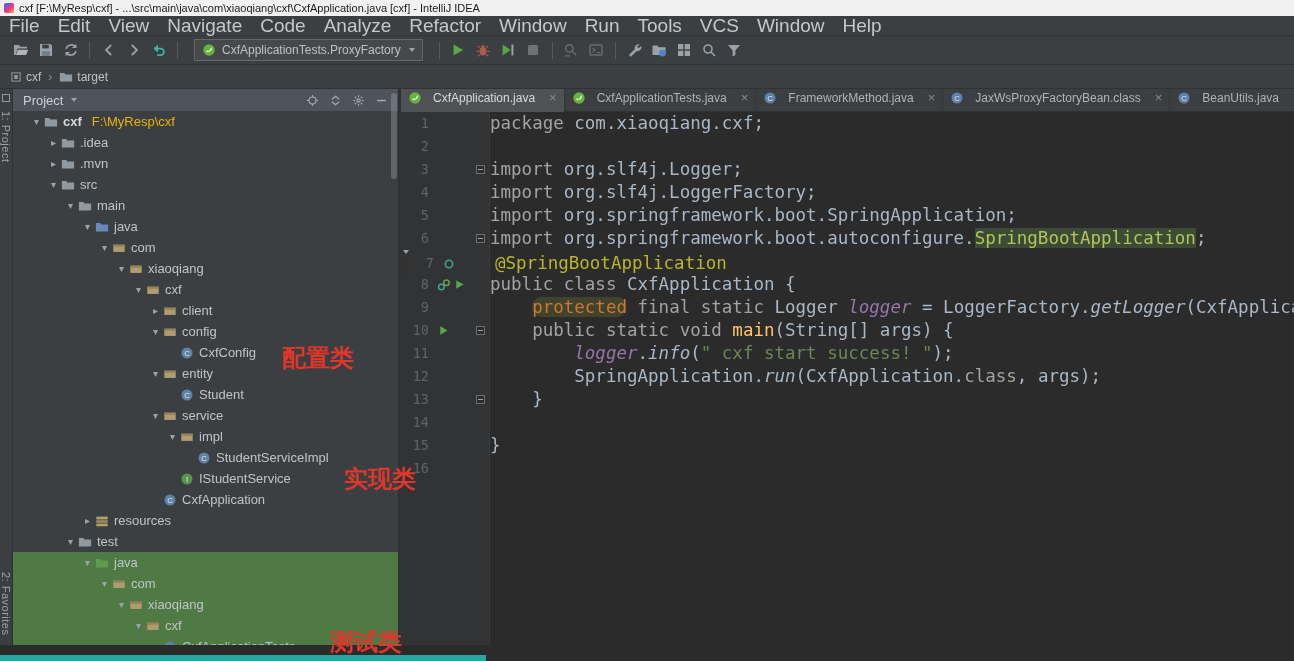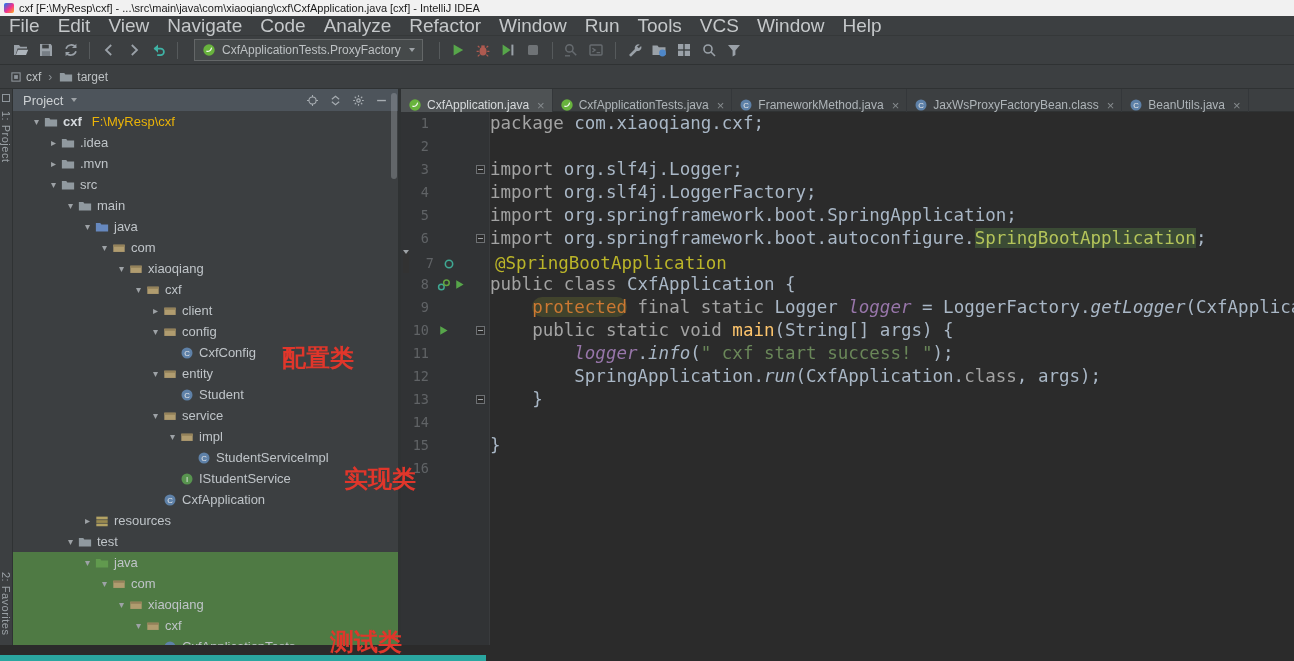--- a/index.html
+++ b/index.html
@@ -36,21 +36,21 @@
   .arrow{width:15px;flex:none;color:#9da2a6;font-size:10px;text-align:center;}
   .ticon{width:17px;flex:none;display:flex;align-items:center;}
   .ticon svg{display:block;}
   .tlabel{margin-left:2px;}
   .tlabel.bold{font-weight:bold;color:#d6dade;}
   .tsub{color:#eab308;margin-left:10px;}
   .pp-vscroll{position:absolute;right:1px;top:4px;width:6px;height:86px;border-radius:3px;background:rgba(170,175,180,.35);}
   .splitter{width:3px;background:#2f3233;flex:none;}
   .editor-wrap{flex:1;display:flex;flex-direction:column;min-width:0;}
   .tabs{height:23px;background:#3c3f41;display:flex;border-bottom:1px solid #2f3233;flex:none;}
-  .tab{display:flex;align-items:center;gap:5px;padding:16px 7px;font-size:12px;color:#aeb4b8;border-right:1px solid #34373a;white-space:nowrap;}
+  .tab{display:flex;align-items:flex-end;gap:11px;padding:16px 7px;font-size:12px;color:#aeb4b8;border-right:1px solid #34373a;white-space:nowrap;}
   .tab.active{background:#4e5254;color:#d7dadc;}
   .tab-close{color:#868b8e;font-size:13px;margin-left:3px;}
   .editor{flex:1;position:relative;background:#2b2b2b;overflow:hidden;font-family:"DejaVu Sans Mono","Liberation Mono",monospace;font-size:17.5px;}
   .gutter-bg{position:absolute;left:0;top:0;bottom:0;width:89px;background:#313335;border-right:1px solid #393b3d;}
   .cline{position:relative;display:flex;align-items:center;height:23px;line-height:23px;}
   .cline.caret{background:#323232;}
   .ln{width:28px;flex:none;text-align:right;color:#606366;font-size:13.5px;}
   .gic{width:42px;flex:none;display:flex;align-items:center;gap:2px;padding-left:8px;}
   .gic svg{display:block;}
   .fold{width:19px;flex:none;display:flex;align-items:center;justify-content:center;}

